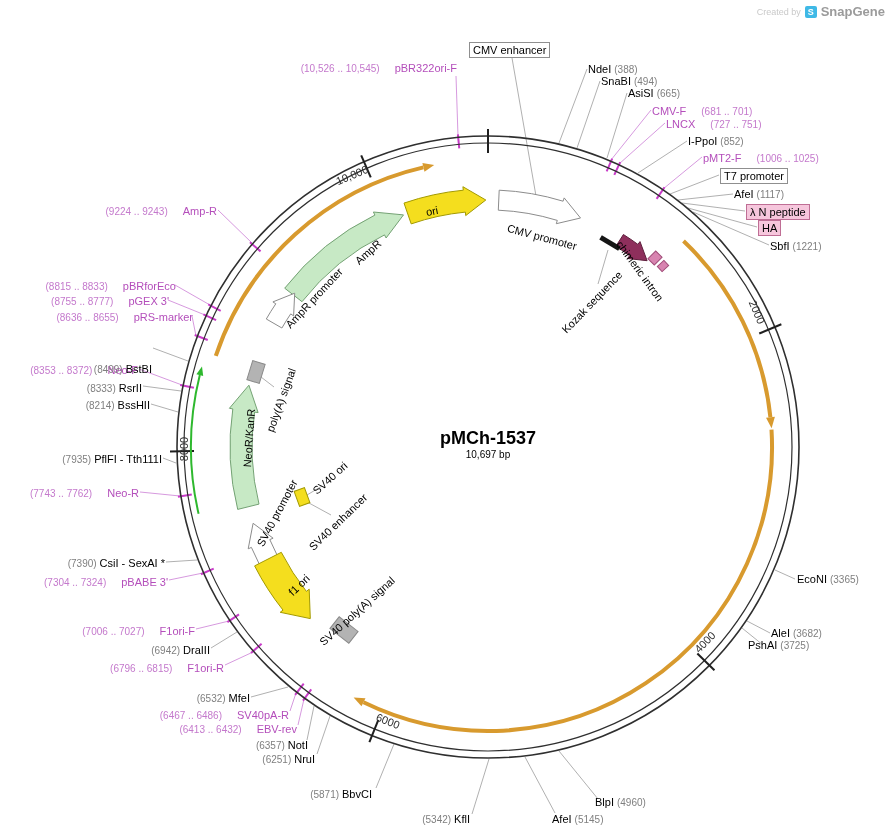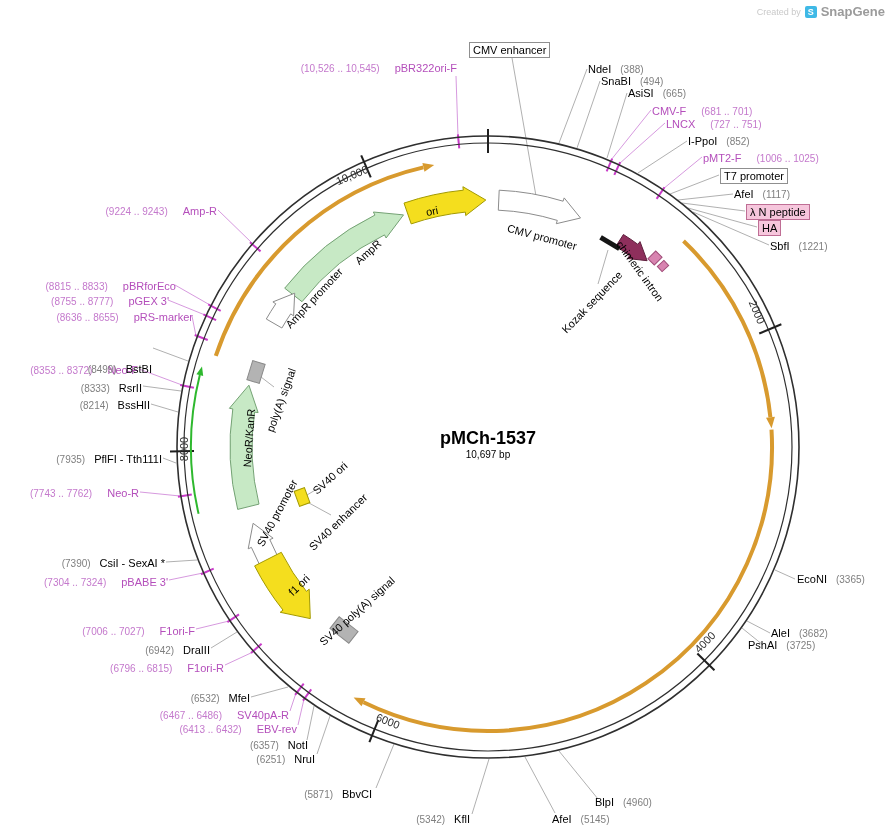--- a/index.html
+++ b/index.html
@@ -2,21 +2,21 @@
 <html><head>
 <meta charset="utf-8">
 <style>
   html,body{margin:0;padding:0;background:#fff;}
   .stage{position:relative;width:893px;height:838px;background:#fff;overflow:hidden;
          font-family:"Liberation Sans",sans-serif;}
   svg.layer{position:absolute;left:0;top:0;}
   .site{position:absolute;white-space:nowrap;font-size:11px;line-height:13px;color:#000;}
   .site .nm{font-weight:normal;color:#000;}
   .site .ps{color:#7F7F7F;font-size:10px;}
-  .site span + span{margin-left:9px;}
+  .site span + span{margin-left:3px;}
   .left{text-align:right;}
   .primer{position:absolute;white-space:nowrap;font-size:11px;line-height:13px;color:#B44EBB;}
   .primer .rg{font-size:10px;color:#C479CC;}
   .primer span + span{margin-left:15px;}
   .feat{position:absolute;white-space:nowrap;font-size:11px;color:#000;
         transform:translate(-50%,-50%) rotate(var(--r,0deg));}
   .tickn{position:absolute;white-space:nowrap;font-size:11px;color:#2E2E2E;
         transform:translate(-50%,-50%) rotate(var(--r,0deg));}
   .boxlab{position:absolute;white-space:nowrap;font-size:11px;line-height:14px;color:#000;
         background:#fff;border:1px solid #8F8F8F;padding:0 3px;}

